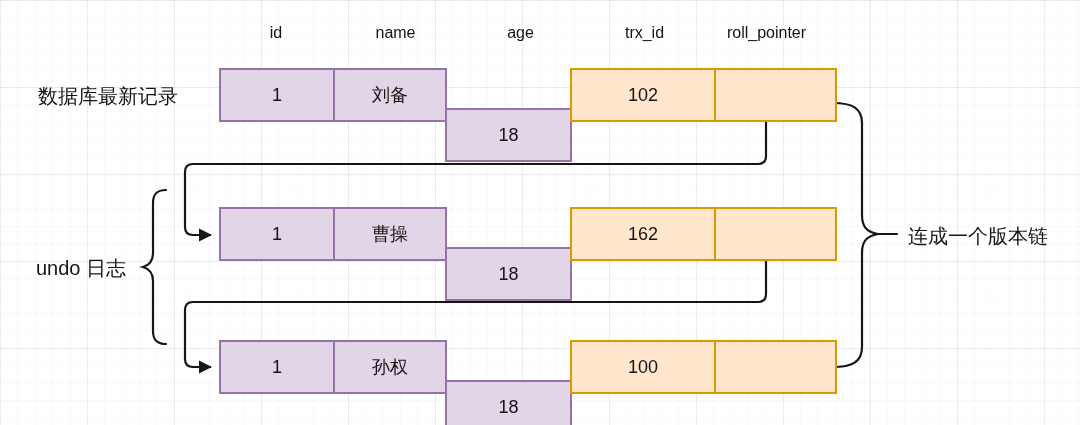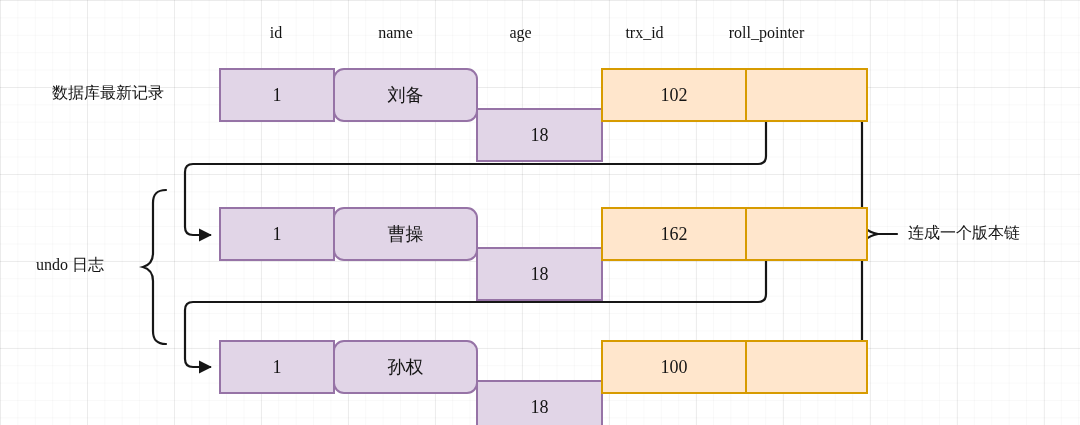--- a/index.html
+++ b/index.html
@@ -8,21 +8,21 @@
     width: 1080px;
     height: 425px;
     overflow: hidden;
     background-color: #ffffff;
     background-image:
       linear-gradient(to right, rgba(0,0,0,0.055) 1px, transparent 1px),
       linear-gradient(to bottom, rgba(0,0,0,0.055) 1px, transparent 1px),
       linear-gradient(to right, rgba(0,0,0,0.025) 1px, transparent 1px),
       linear-gradient(to bottom, rgba(0,0,0,0.025) 1px, transparent 1px);
     background-size: 87px 87px, 87px 87px, 17.4px 17.4px, 17.4px 17.4px;
-    font-family: Liberation Serif, serif;
+    font-family: Liberation Sans, sans-serif;
     color: #111;
   }
   .header-label {
     position: absolute;
     top: 23px;
     height: 20px;
     line-height: 20px;
     text-align: center;
     font-size: 16px;
     color: #141414;
@@ -35,27 +35,27 @@
     display: flex;
     align-items: center;
     justify-content: center;
     font-size: 18px;
     color: #141414;
   }
   .cell + .cell { margin-left: -2px; }
   .cell.purple { background: #E1D5E7; border: 2px solid #9673A6; }
   .cell.orange { background: #FFE6CC; border: 2px solid #D79B00; z-index: 2; }
   .c0 { width: 116px; }
-  .c1 { width: 145px; border-radius: 11px; }
+  .c1 { width: 114px; }
   .c2 { width: 127px; margin-top: 40px; }
   .c3 { width: 146px; }
   .c4 { width: 123px; }
   .side-label {
     position: absolute;
-    font-size: 16px;
+    font-size: 20px;
     color: #141414;
     white-space: nowrap;
   }
   .label-latest { left: 27px; top: 83px; width: 162px; text-align: center; }
   .label-undo { left: 36px; top: 255px; width: 104px; text-align: left; }
   .label-chain { left: 908px; top: 223px; }
   svg.overlay { position: absolute; left: 0; top: 0; pointer-events: none; }
 </style>
 </head>
 <body>

